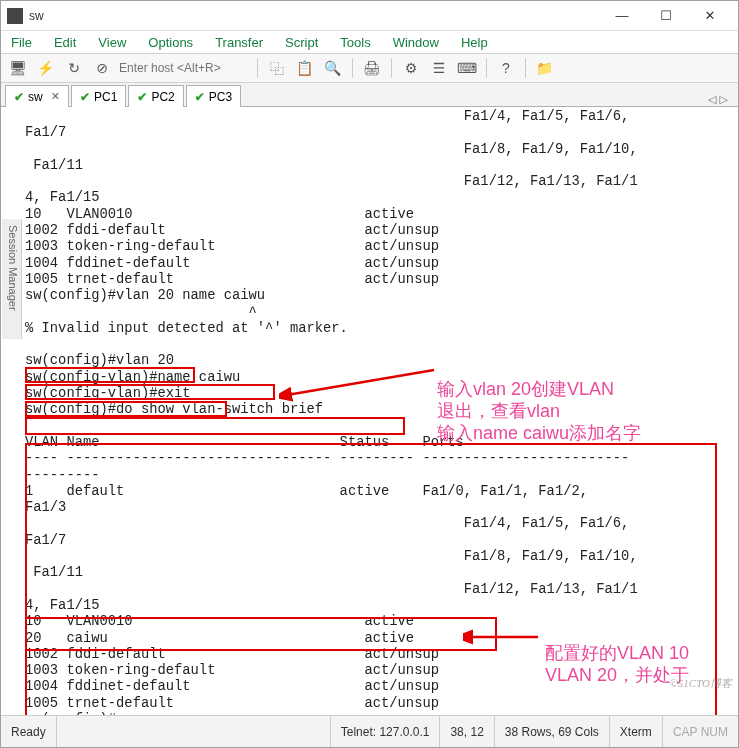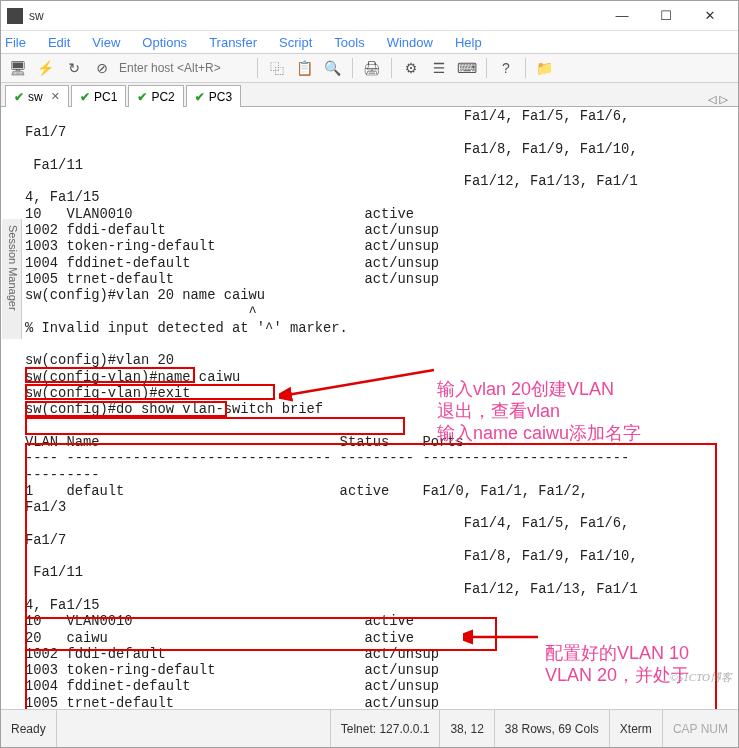--- a/index.html
+++ b/index.html
@@ -3,37 +3,37 @@
 <meta charset="utf-8">
 <style>
   * { margin: 0; padding: 0; box-sizing: border-box; }
   html, body { width: 739px; height: 748px; font-family: "Segoe UI", Tahoma, sans-serif; background: #fff; overflow: hidden; }
   .window { width: 739px; height: 748px; border: 1px solid #a0a0a0; background: #fff; display: flex; flex-direction: column; }
   .titlebar { height: 30px; display: flex; align-items: center; padding: 0 6px; border-bottom: 1px solid #e0e0e0; }
   .app-icon { width: 16px; height: 16px; background: #444; margin-right: 6px; }
   .title { flex: 1; font-size: 12px; color: #333; }
   .win-btn { width: 44px; height: 28px; display: flex; align-items: center; justify-content: center; font-size: 13px; color: #333; }
   .win-close { }
-  .menubar { height: 22px; display: flex; align-items: center; padding: 0 2px; gap: 18px; font-size: 13px; color: #3b82f6; }
+  .menubar { height: 22px; display: flex; align-items: center; padding: 0 8px; gap: 18px; font-size: 13px; color: #15803d; }
   .menubar span { padding: 2px 2px; }
   .toolbar { height: 30px; display: flex; align-items: center; padding: 0 6px; gap: 6px; border-top: 1px solid #d0d0d0; border-bottom: 1px solid #d0d0d0; background: #f7f7f7; }
   .tbtn { width: 22px; height: 22px; display: flex; align-items: center; justify-content: center; color: #555; font-size: 14px; border: 1px solid transparent; }
   .sep { width: 1px; height: 20px; background: #ccc; margin: 0 2px; }
   .host-entry { color: #000000; font-size: 12px; width: 130px; border: none; background: transparent; }
   .tabbar { height: 24px; display: flex; align-items: flex-end; padding: 0 4px; border-bottom: 1px solid #b0b0b0; background: #f3f3f3; }
   .side-tab { width: 20px; position: absolute; left: 1px; top: 112px; writing-mode: vertical-rl; text-orientation: mixed; font-size: 11px; color: #666; padding: 6px 2px; background: #eee; border-right: 1px solid #ccc; height: 120px; }
   .tab { height: 22px; display: flex; align-items: center; gap: 4px; padding: 0 8px; font-size: 12px; border: 1px solid #b0b0b0; border-bottom: none; margin-right: 2px; background: #fff; position: relative; top: 1px; }
   .tab .dot { color: #2a9d2a; font-weight: bold; }
   .tab .x { color: #666; margin-left: 4px; font-size: 11px; }
   .tab.active { background: #fff; }
   .tabbar .filler { flex: 1; }
   .tabbar .nav-r { font-size: 11px; color: #666; padding: 0 6px; }
   .terminal-wrap { flex: 1; position: relative; overflow: hidden; }
   pre.terminal { position: absolute; left: 22px; top: 0; right: 0; bottom: 0; white-space: pre; font-family: Consolas, "Courier New", monospace; font-size: 13.8px; line-height: 16.3px; color: #222; padding: 2px 0 2px 2px; }
-  .statusbar { height: 38px; display: flex; align-items: center; font-size: 12px; color: #333; border-top: 1px solid #ccc; background: #f3f3f3; }
+  .statusbar { height: 32px; display: flex; align-items: center; font-size: 12px; color: #333; border-top: 1px solid #ccc; background: #f3f3f3; }
   .statusbar > div { padding: 0 10px; border-right: 1px solid #ccc; height: 100%; display: flex; align-items: center; }
   .statusbar > div:last-child { border-right: none; }
   .statusbar .spacer { flex: 1; border-right: 1px solid #ccc; }
   
   .hl { position: absolute; border: 2px solid #e00000; pointer-events: none; }
   .arrow { position: absolute; pointer-events: none; }
   .note { position: absolute; color: #ec4899; font-size: 18px; font-family: "Microsoft YaHei", SimSun, sans-serif; line-height: 22px; margin-top: 28px; }
   .watermark { position: absolute; right: 6px; bottom: 24px; color: rgba(120,120,120,0.6); font-size: 11px; font-style: italic; font-family: SimSun, serif; }
 </style>
 </head>

